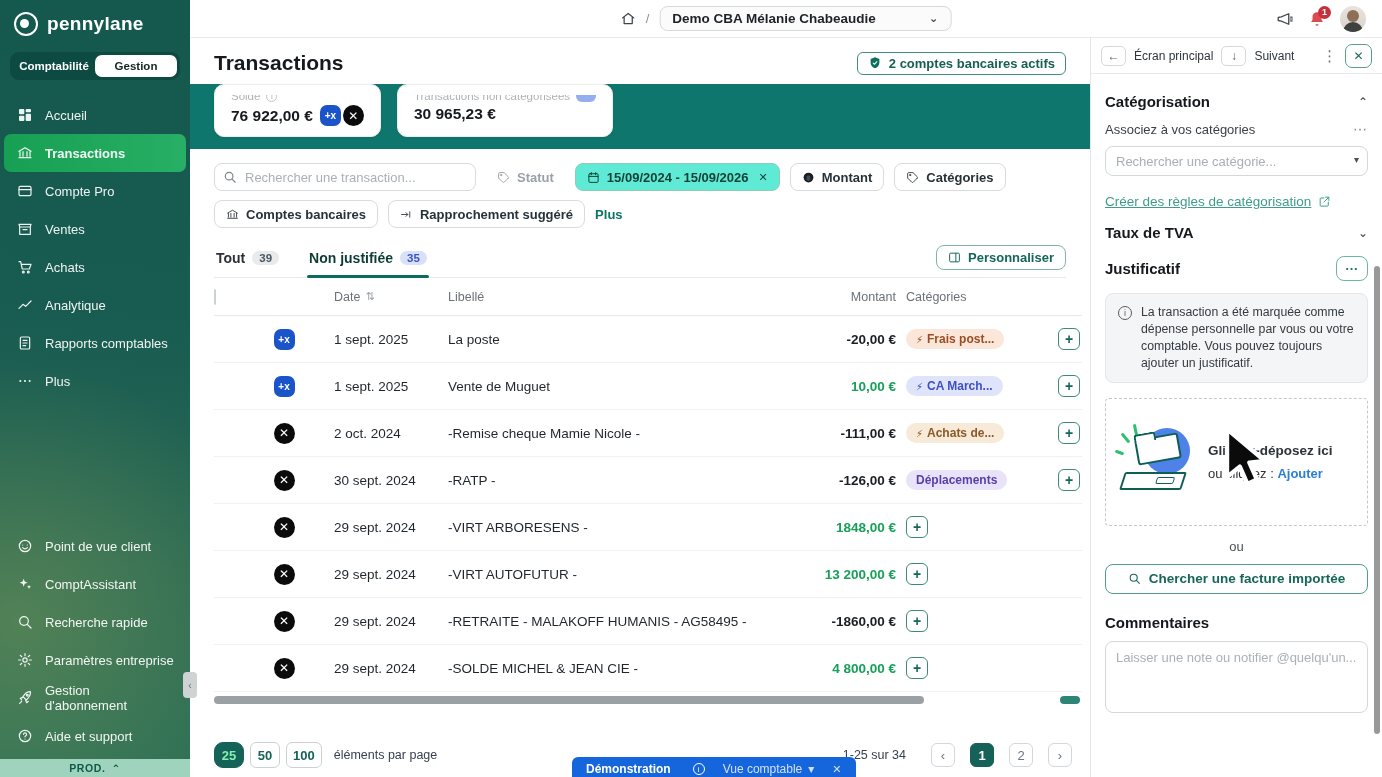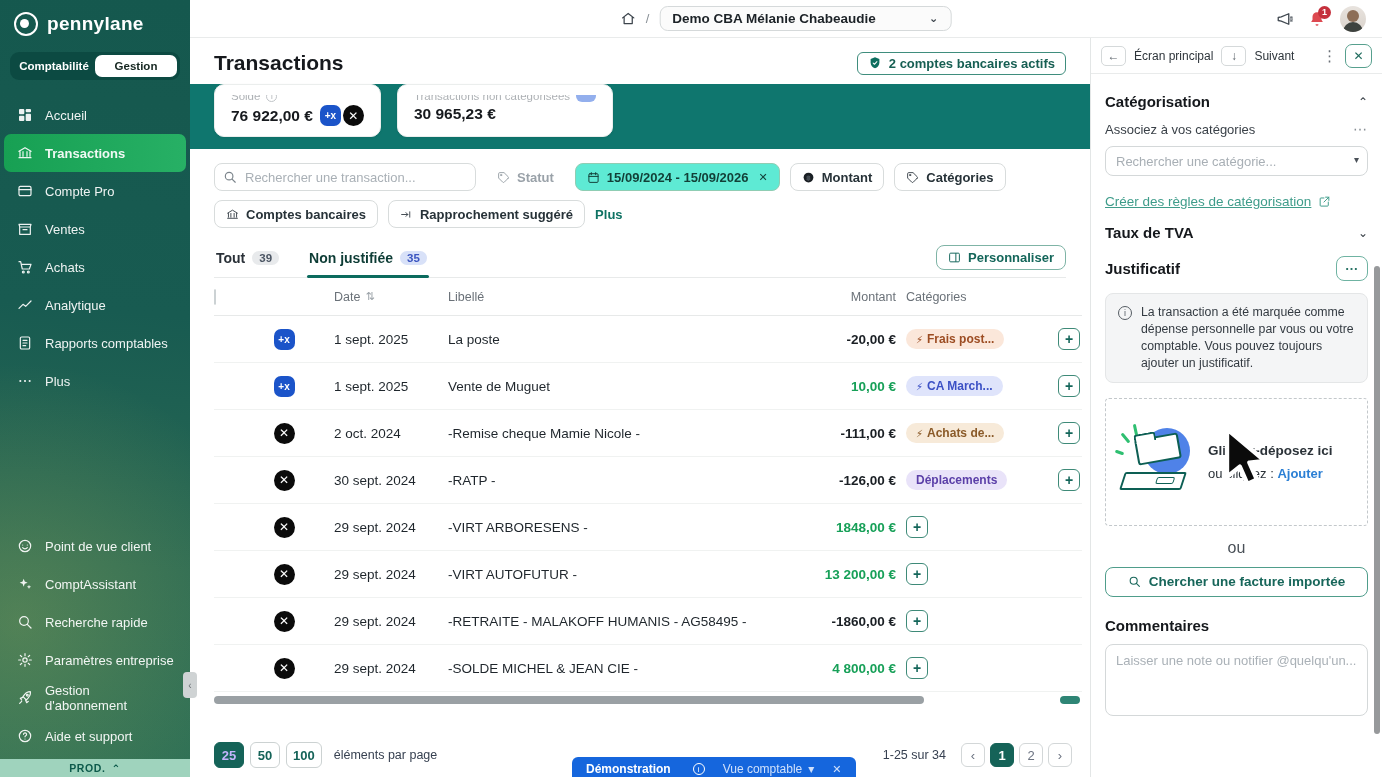--- a/index.html
+++ b/index.html
@@ -138,23 +138,23 @@
   .plusbtn { width:22px; height:22px; border:1.5px solid #3e8a78; border-radius:6px; background:#fff;
     color:#14665a; font-size:14px; font-weight:700; line-height:1; cursor:pointer; flex:0 0 auto; font-family:inherit; }
 
   
   .hscroll { margin:4px 10px 0 24px; height:8px; position:relative; }
   .hscroll .thumb { position:absolute; left:0; top:0; height:8px; width:82%; background:#9aa0a4; border-radius:4px; cursor:pointer; }
   .hscroll .cap { position:absolute; right:0; top:0; height:8px; width:20px; background:#2e8575; border-radius:4px; cursor:pointer; }
   .list-footer { margin-top:auto; height:44px; display:flex; align-items:center; padding:0 18px 0 24px; }
   .size-btn { min-width:30px; height:26px; border-radius:6px; font-size:13px; font-weight:700; cursor:pointer;
     border:1px solid #ccd2d2; background:#fff; color:#156358; font-family:inherit; margin-right:6px; padding:0 6px; }
-  .size-btn.active { background:#156358; color:#c4b5fd; border-color:#156358; }
+  .size-btn.active { background:#156358; color:#86efac; border-color:#156358;border-radius:9px; }
   .per-page { font-size:12.5px; color:#374151; margin-left:6px; }
-  .pag-right { margin-left:auto; display:flex; align-items:center; gap:5px; }
+  .pag-right { margin-left:auto; display:flex; align-items:center; gap:15px; }
   .range { font-size:12.5px; color:#374151; margin-right:10px; }
   .pg-btn { width:24px; height:24px; border:1px solid #d3d7d8; border-radius:6px; background:#fff; color:#6b7280;
     font-size:13px; cursor:pointer; font-family:inherit; display:flex; align-items:center; justify-content:center; }
   .pg-btn.active { background:#156358; border-color:#156358; color:#fff; font-weight:700; }
 
   
   .demo-bar { position:absolute; left:572px; top:757px; height:24px; background:#1566dd; border-radius:6px 6px 0 0;
     display:flex; align-items:center; gap:18px; padding:0 14px; z-index:8; }
   .demo-title { display:flex; align-items:center; gap:22px; color:#fff; font-size:12px; font-weight:700; }
   .demo-info { width:12px; height:12px; border:1px solid #fff; border-radius:50%; font-size:8px; font-weight:400;
@@ -207,21 +207,21 @@
   .illus .env::before { content:""; position:absolute; right:8px; top:3px; width:16px; height:5px; border:1.5px solid #0d5f54; border-radius:2px; }
   .spark { position:absolute; width:3px; height:12px; background:#2fbf71; border-radius:2px; }
   .spark.s1 { left:6px; top:12px; transform:rotate(-40deg); }
   .spark.s2 { left:16px; top:4px; transform:rotate(-12deg); }
   .spark.s3 { left:0px; top:28px; transform:rotate(-70deg); height:9px; }
   .drop-text { margin-left:4px; }
   .drop-l1 { font-size:13.5px; font-weight:600; color:#2b3238; }
   .drop-l2 { font-size:13px; color:#2b3238; margin-top:8px; }
   .drop-l2 .act { color:#2f8bd0; color:#2b7fd4; font-weight:600; cursor:pointer; }
   .cursor-svg { position:absolute; left:112px; top:28px; width:58px; height:64px; z-index:3; pointer-events:none; }
-  .or-label { text-align:center; font-size:16px; color:#4a5158; margin:13px 0 10px; }
+  .or-label { text-align:center; font-size:13px; color:#4a5158; margin:13px 0 10px; }
   .search-fact { width:100%; height:30px; border:1.5px solid #4f9d8b; border-radius:8px; background:#fff; color:#17665a;
     font-size:13.5px; font-weight:700; cursor:pointer; font-family:inherit; display:flex; align-items:center; justify-content:center; gap:8px; }
   .search-fact svg { width:13px; height:13px; stroke:#17665a; fill:none; stroke-width:2; stroke-linecap:round; }
   .comments-h { font-size:15px; font-weight:700; color:#15181c; margin-top:20px; }
   .comment-ta { margin-top:10px; width:100%; height:72px; border:1px solid #d4d8d9; border-radius:8px; padding:8px 10px;
     font-size:13px; color:#333; font-family:inherit; resize:none; }
   .comment-ta::placeholder { color:#aab1b7; }
   .panel-scroll { position:absolute; right:2px; top:228px; width:6px; height:468px; background:#97999b; border-radius:3px; cursor:pointer; }
 </style>
 </head>

